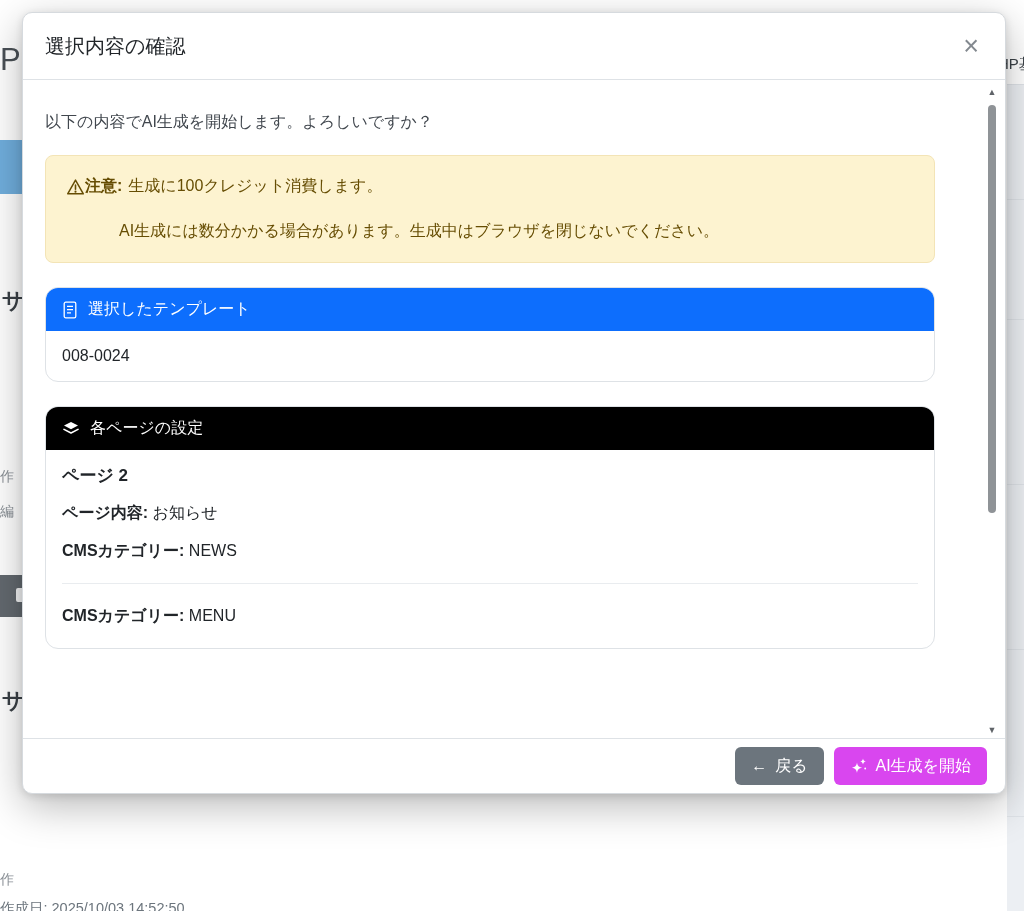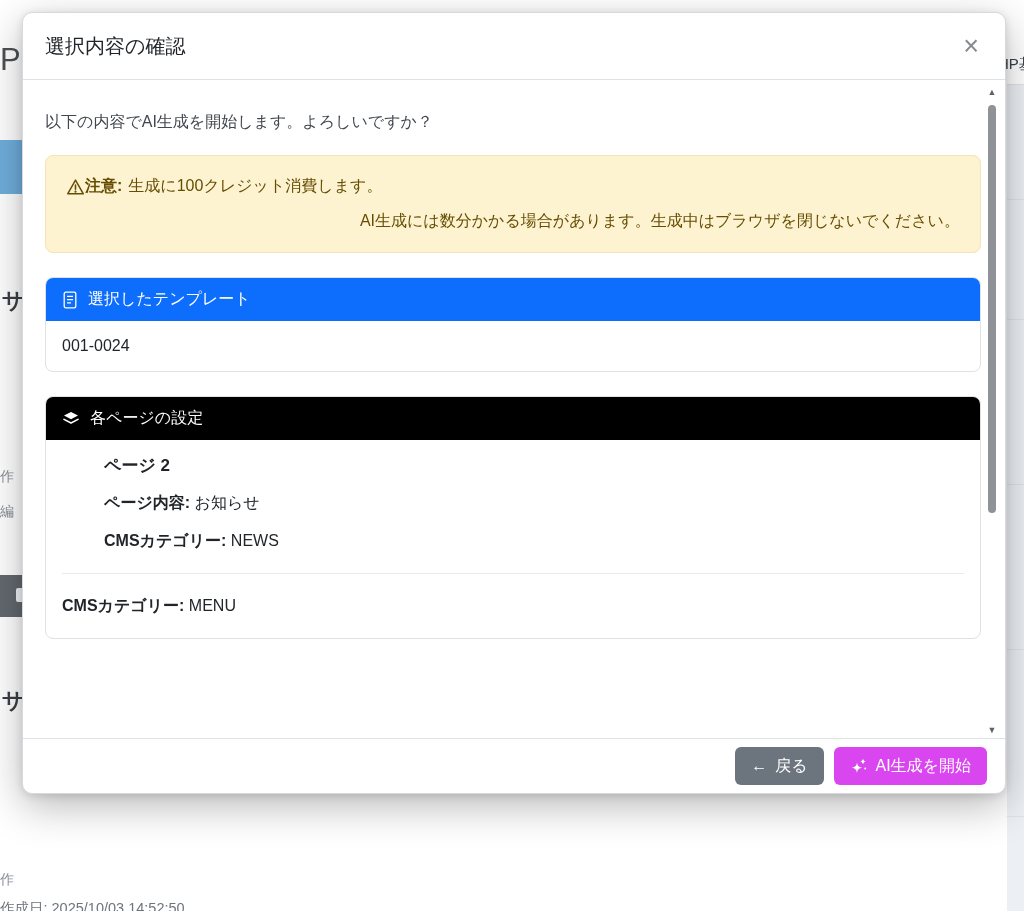--- a/index.html
+++ b/index.html
@@ -28,37 +28,37 @@
     position:absolute;left:22px;top:12px;width:984px;height:782px;z-index:10;
     background:#fff;border:1px solid #d6dade;border-radius:10px;box-sizing:border-box;
     box-shadow:0 12px 42px rgba(0,0,0,.28),0 2px 8px rgba(0,0,0,.12);
     display:flex;flex-direction:column;
   }
   .m-header{flex:0 0 67px;display:flex;align-items:center;justify-content:space-between;
     padding:0 22px;border-bottom:1px solid #dee2e6;box-sizing:border-box;}
   .m-title{font-size:20px;color:#212529;}
   .close-btn{background:none;border:none;font-size:27px;line-height:1;color:#83898f;cursor:pointer;padding:0 4px;font-family:inherit;}
 
-  .m-body{position:relative;flex:1 1 auto;overflow:hidden;padding:32px 24px 0 22px;box-sizing:border-box;}
+  .m-body{position:relative;flex:1 1 auto;overflow:hidden;padding:32px 70px 0 22px;box-sizing:border-box;}
   .intro{font-size:16px;color:#41474e;margin:0 0 22px 0;}
 
   .alert-warning{background:#fdf3d0;border:1px solid #f3e4b6;border-radius:8px;
     padding:20px;color:#664d03;font-size:16px;margin-bottom:24px;}
   .aw-line1{display:flex;align-items:center;}
-  .aw-line2{margin:14px 0 0 53px;text-align:right;}
+  .aw-line2{margin:24px 0 0 53px;}
   .aw-bold{font-weight:bold;margin-right:6px;}
 
-  .card{border:1px solid #dee2e6;border-radius:8px;margin-bottom:24px;overflow:hidden;background:#fff;}
+  .card{border:1px solid #dee2e6;border-radius:13px;margin-bottom:24px;overflow:hidden;background:#fff;}
   .card-header{color:#fff;font-size:16px;display:flex;align-items:center;gap:10px;padding:11px 16px;}
   .card-header.primary{background:#0d6efd;}
   .card-header.info{background:#000000;}
   .card-body{padding:16px;font-size:16px;color:#212529;}
   .pages-body{padding:0 16px;}
   .page-entry{padding:20px 0;}
-  .page-entry.first{padding-top:14px;margin-left:42px;}
+  .page-entry.first{padding-top:14px;}
   .page-entry + .page-entry{border-top:1px solid #e9ecef;}
   .pe-title{font-weight:bold;font-size:17px;margin:0 0 14px 0;}
   .pe-line{margin:0 0 14px 0;line-height:24px;}
   .pe-line:last-child{margin-bottom:0;}
   .pe-label{font-weight:bold;}
 
   .m-footer{flex:0 0 55px;border-top:1px solid #dee2e6;display:flex;align-items:center;
     justify-content:flex-end;gap:10px;padding:0 18px;box-sizing:border-box;}
   .btn{border:none;border-radius:6px;font-size:16px;color:#fff;padding:8px 16px;
     display:inline-flex;align-items:center;gap:8px;cursor:pointer;font-family:inherit;line-height:22px;}
@@ -128,21 +128,21 @@
         <span class="icon">
           <svg width="16" height="18" viewBox="0 0 16 18">
             <rect x="2.2" y="1.2" width="11.6" height="15.6" rx="1.6" fill="none" stroke="#fff" stroke-width="1.3"></rect>
             <line x1="5" y1="5.4" x2="11" y2="5.4" stroke="#fff" stroke-width="1.2"></line>
             <line x1="5" y1="8.6" x2="11" y2="8.6" stroke="#fff" stroke-width="1.2"></line>
             <line x1="5" y1="11.8" x2="9" y2="11.8" stroke="#fff" stroke-width="1.2"></line>
           </svg>
         </span>
         <span>選択したテンプレート</span>
       </div>
-      <div class="card-body">001-0024</div>
+      <div class="card-body">008-0024</div>
     </div>
 
     <div class="card">
       <div class="card-header info">
         <span class="icon">
           <svg width="18" height="18" viewBox="0 0 18 18">
             <path d="M9 2 L16 5.6 L9 9.2 L2 5.6 Z" fill="#fff"></path>
             <path d="M2 9.4 L9 13 L16 9.4" fill="none" stroke="#fff" stroke-width="1.6" stroke-linecap="round" stroke-linejoin="round"></path>
           </svg>
         </span>

